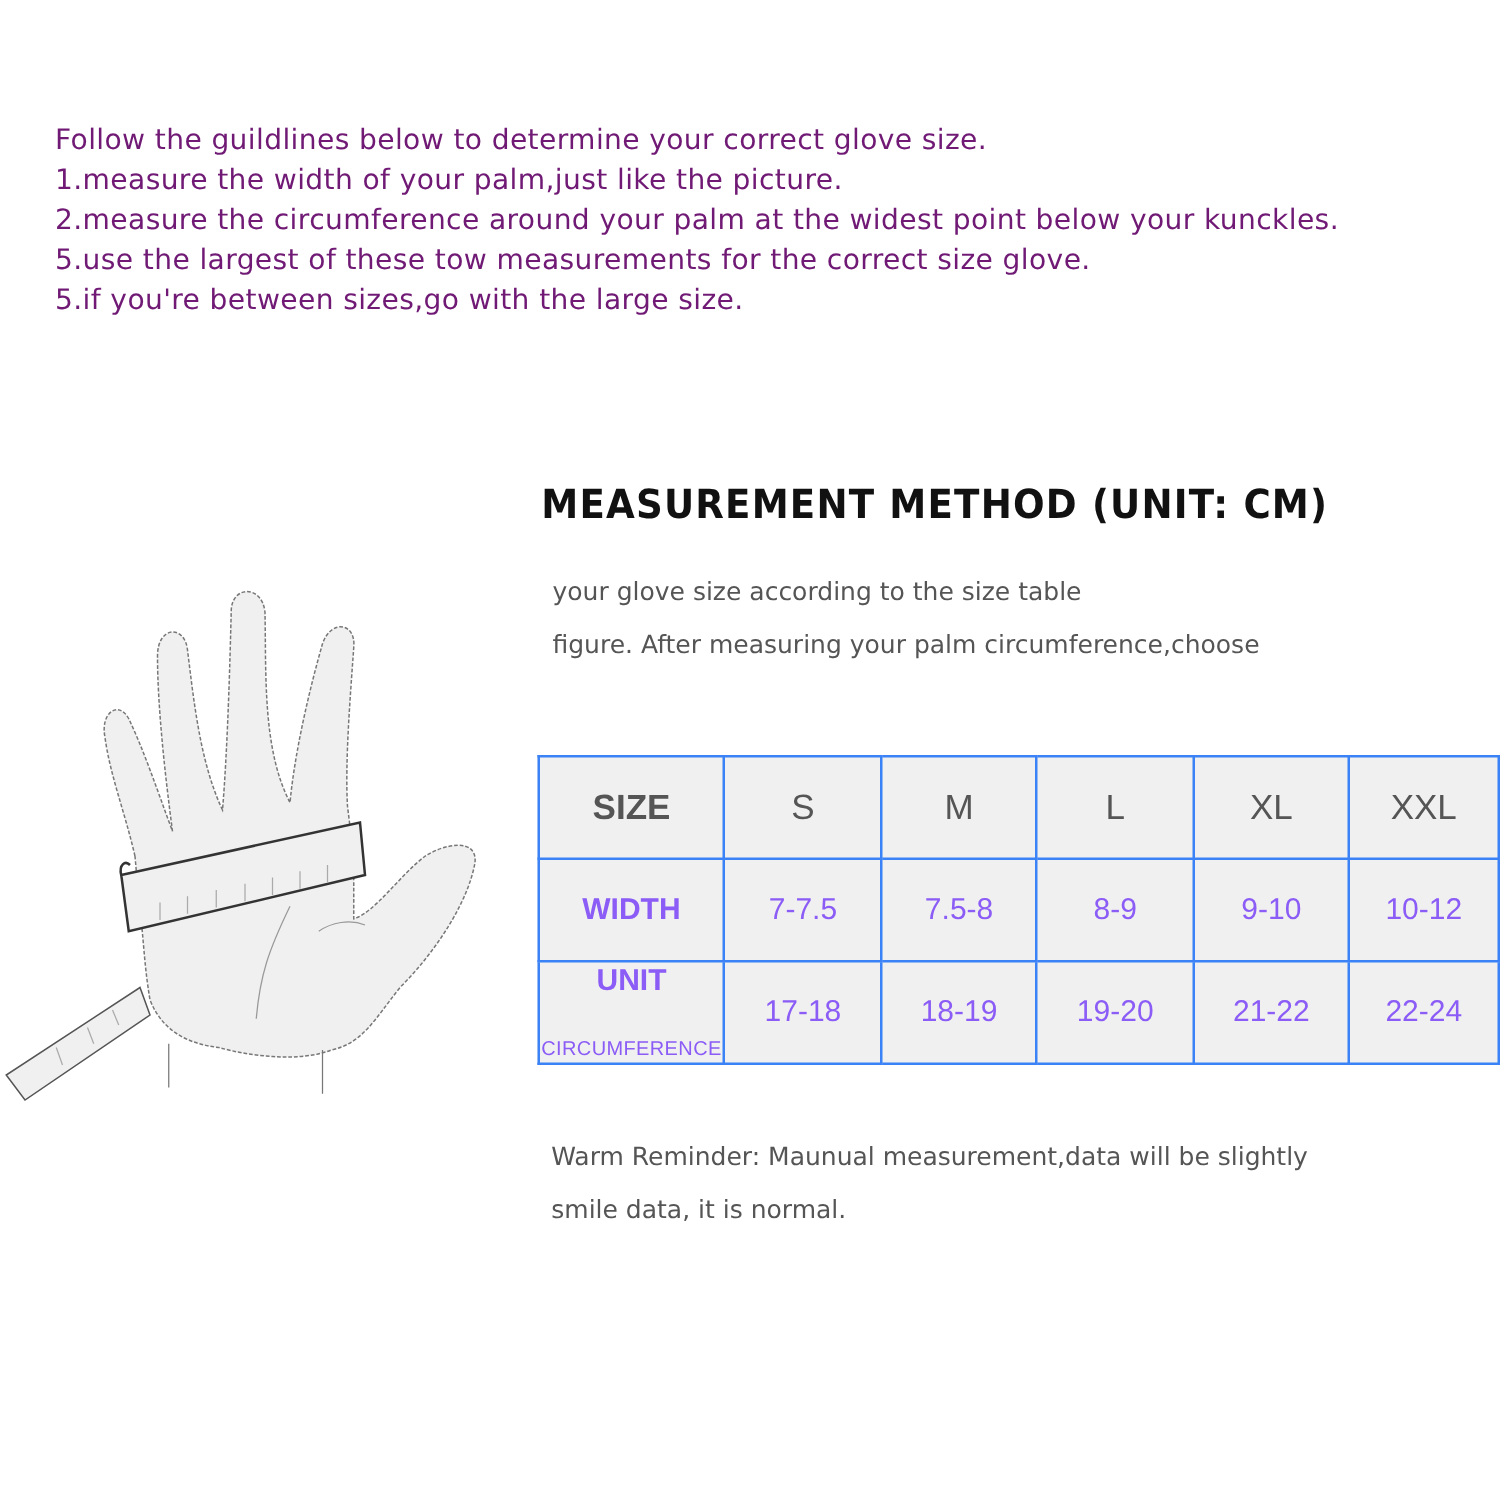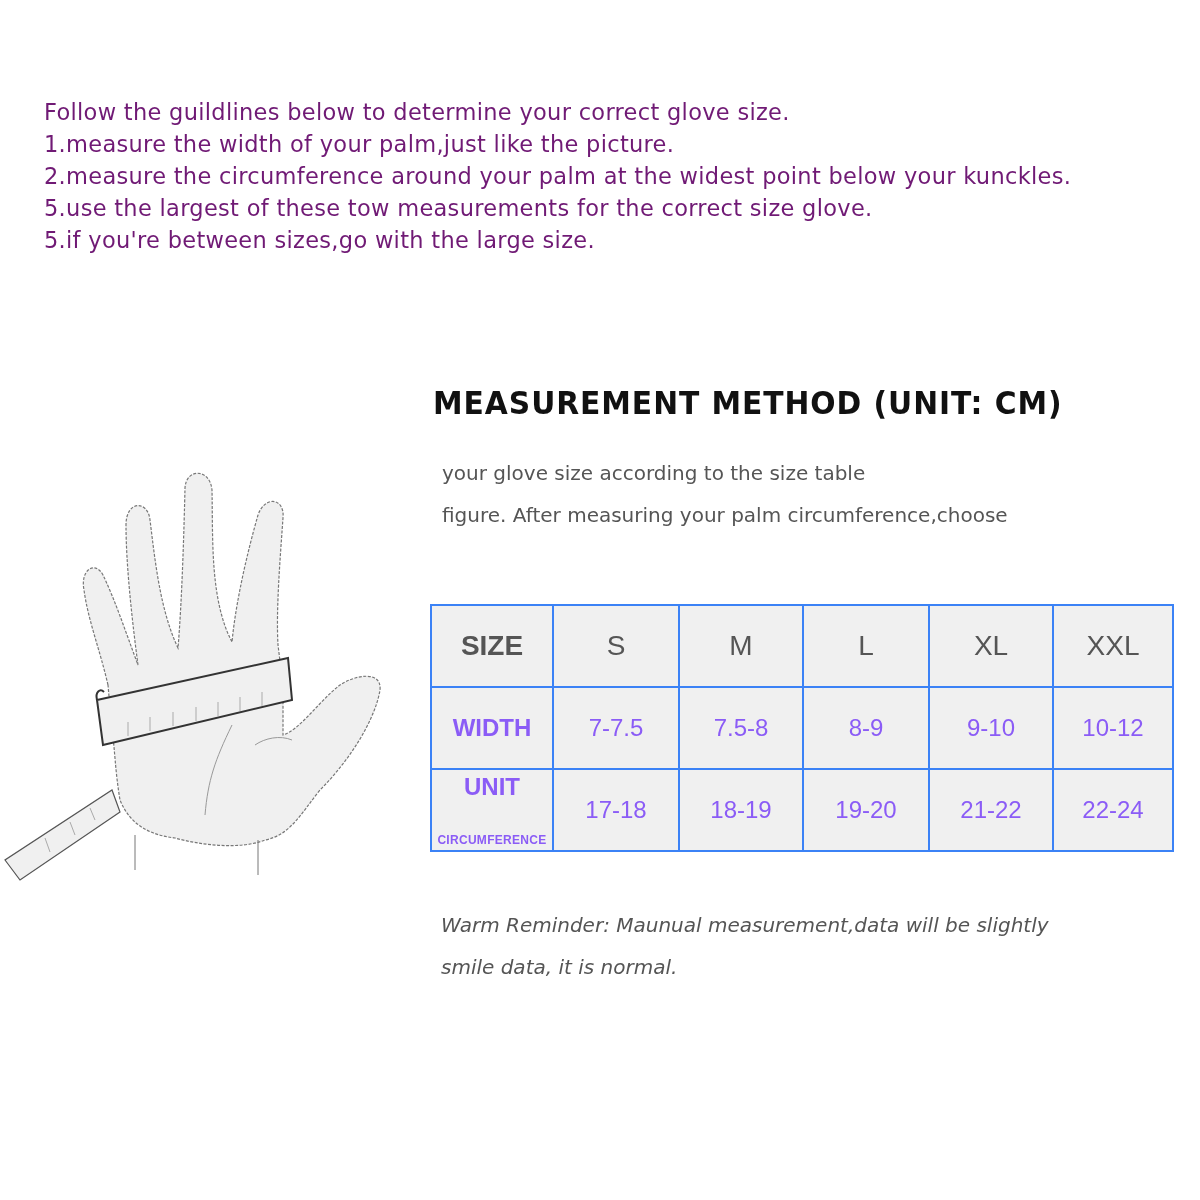--- a/index.html
+++ b/index.html
@@ -8,22 +8,22 @@
   .intro div { white-space: nowrap; }
   .hand { position: absolute; left: 0; top: 460px; width: 400px; height: 430px; }
   .title { position: absolute; left: 433px; top: 384px; font-family: "DejaVu Sans", sans-serif; font-weight: bold; font-size: 32px; letter-spacing: 1px; color: #111; white-space: nowrap; transform: scaleX(0.93); transform-origin: left; }
   .desc { position: absolute; left: 442px; top: 452px; font-size: 20px; line-height: 42px; color: #555; width: 700px; }
   .desc div { white-space: nowrap; }
   table.size { position: absolute; left: 430px; top: 604px; border-collapse: collapse; background: #f0f0f0; }
   table.size td { border: 2px solid #3b82f6; text-align: center; color: #444; font-family: "Liberation Sans", sans-serif; }
   table.size tr.h td { height: 78px; font-size: 28px; color: #555; }
   table.size tr.r td { height: 78px; font-size: 24px; color: #8b5cf6; }
   table.size td.lbl { width: 118px; font-size: 20px; color: #555; font-weight: bold; }
-  .lbl .small { display: block; font-size: 12px; font-weight: bold; letter-spacing: 0.3px; margin-top: 32px; }
-  .reminder { position: absolute; left: 441px; top: 904px; font-size: 20px; line-height: 42px; color: #555; font-style: italic; }
+  .lbl .small { display: block; font-size: 16px; font-weight: normal; letter-spacing: 0.3px; margin-top: 32px; }
+  .reminder { position: absolute; left: 441px; top: 904px; font-size: 20px; line-height: 42px; color: #555; }
   .reminder div { white-space: nowrap; }
 </style>
 </head>
 <body>
 
 <div class="intro">
   <div>Follow the guildlines below to determine your correct glove size.</div>
   <div>1.measure the width of your palm,just like the picture.</div>
   <div>2.measure the circumference around your palm at the widest point below your kunckles.</div>
   <div>5.use the largest of these tow measurements for the correct size glove.</div>

